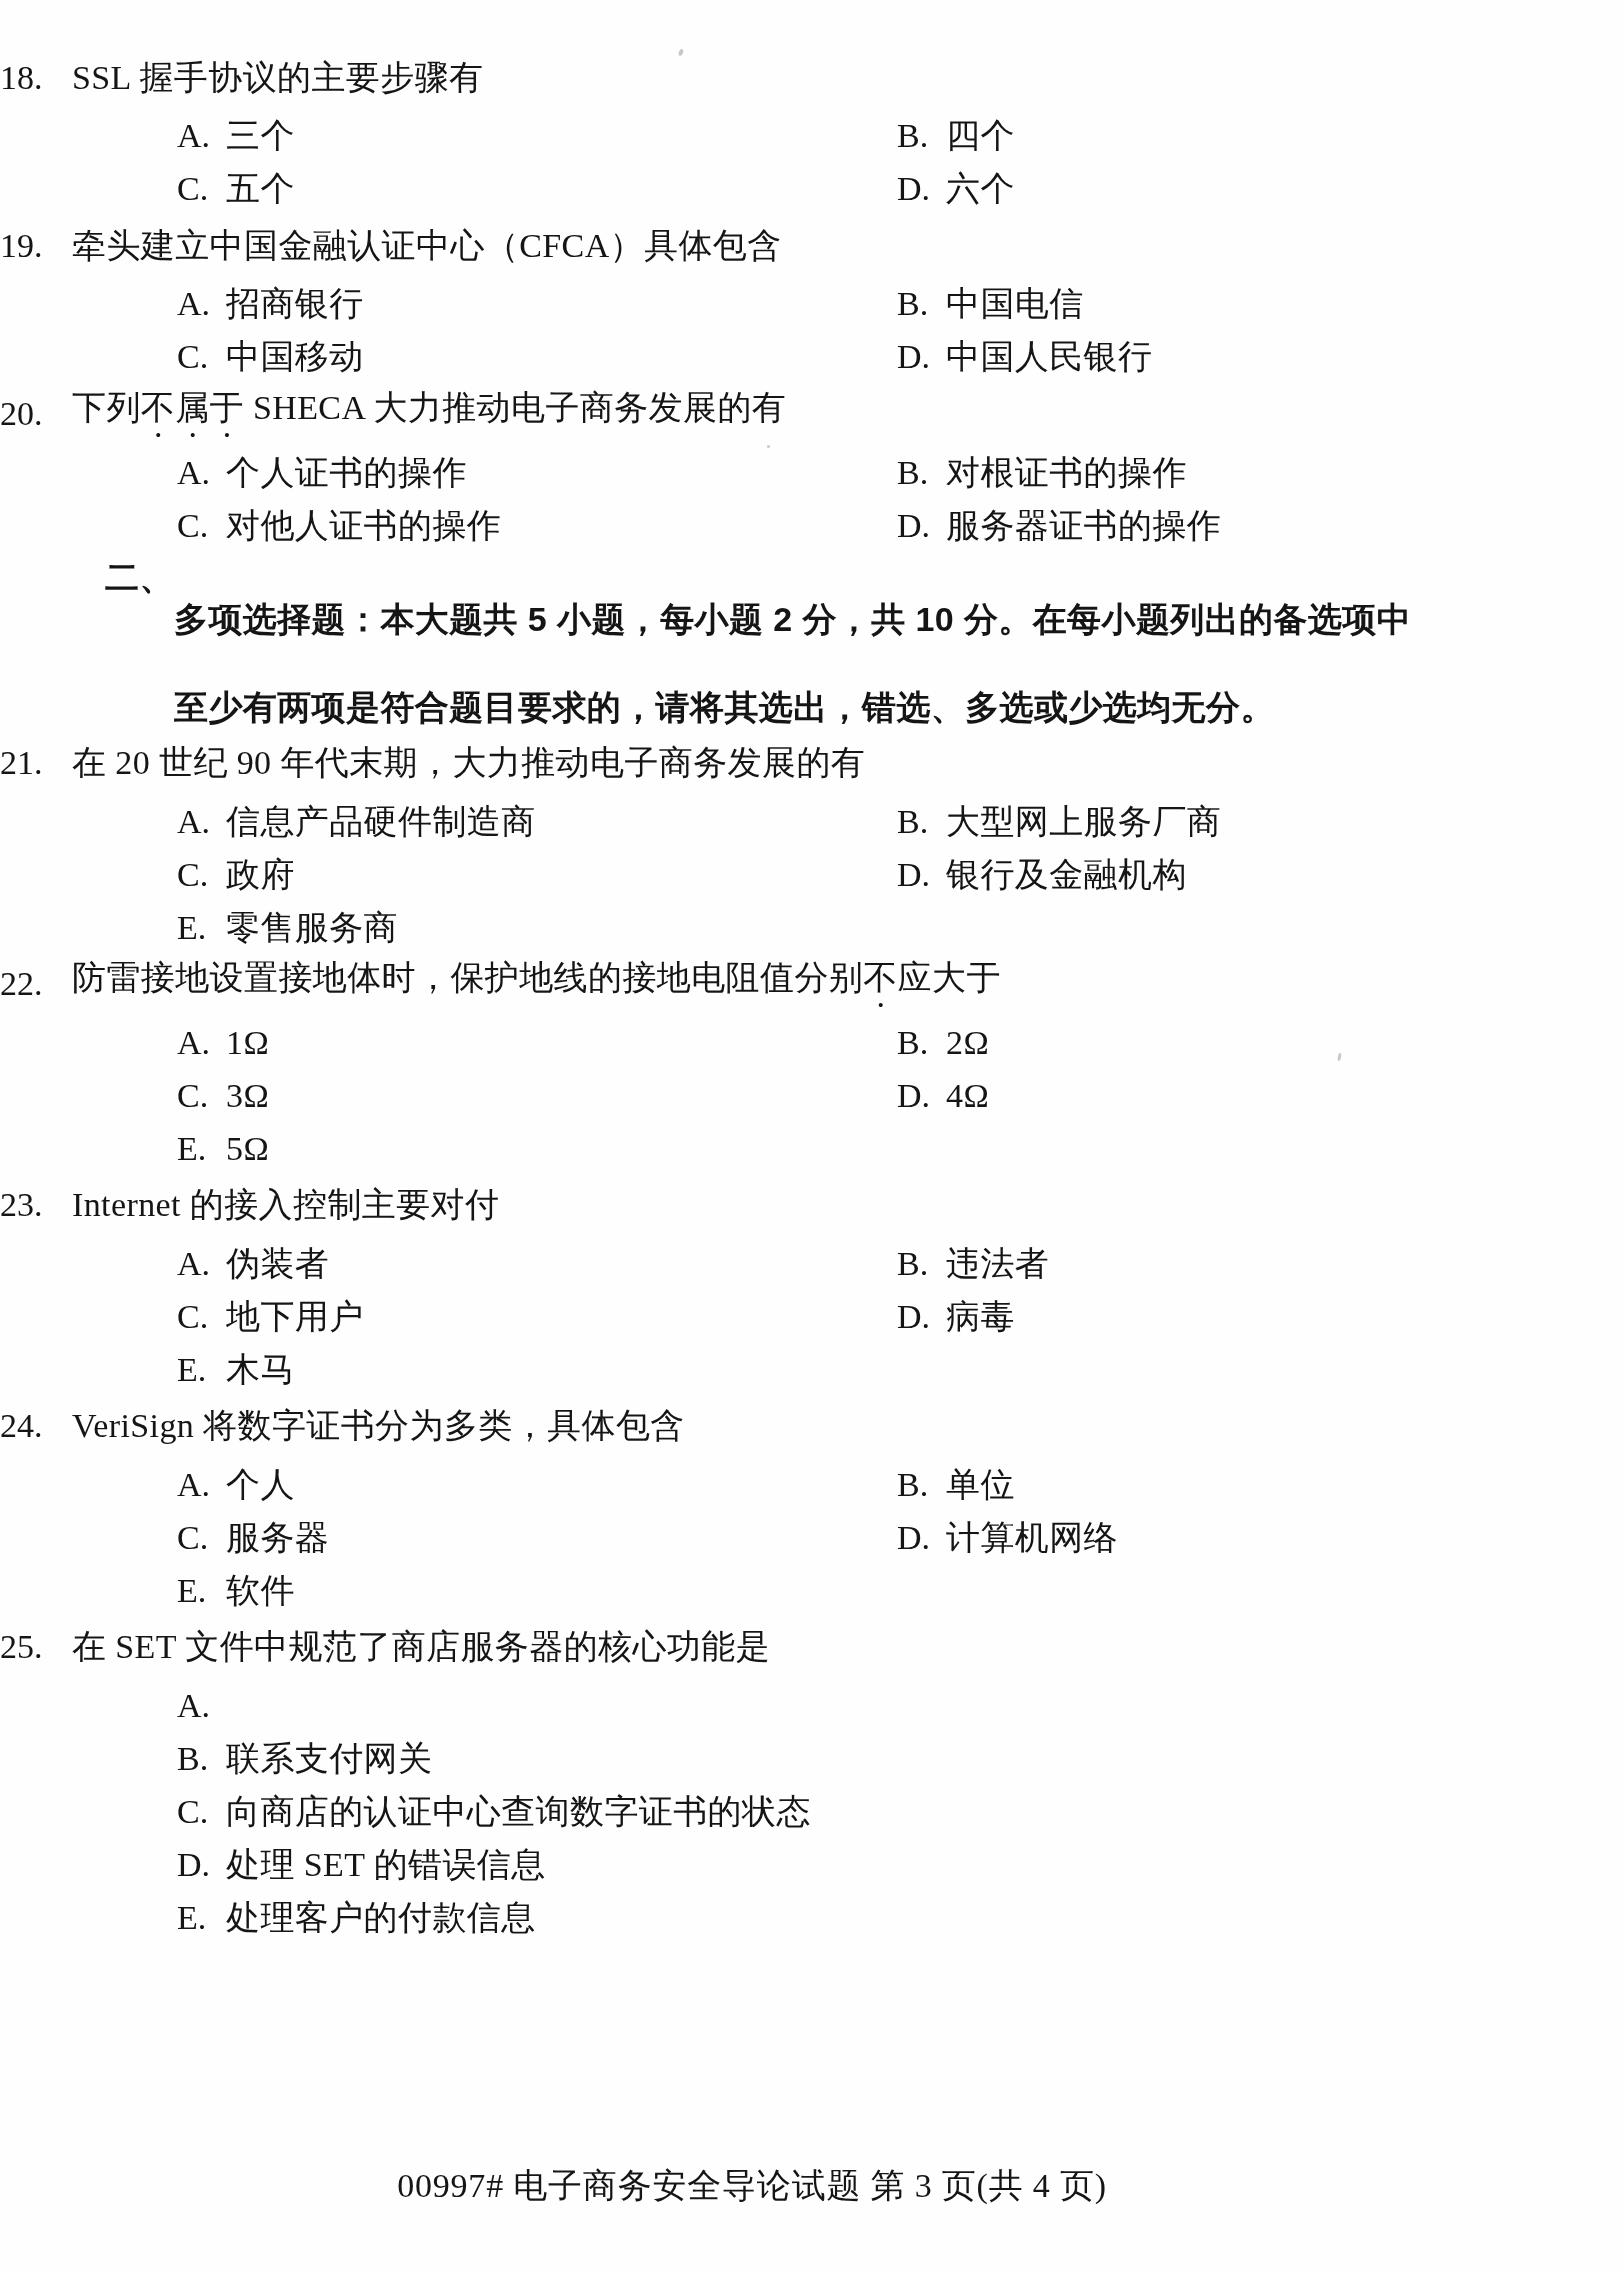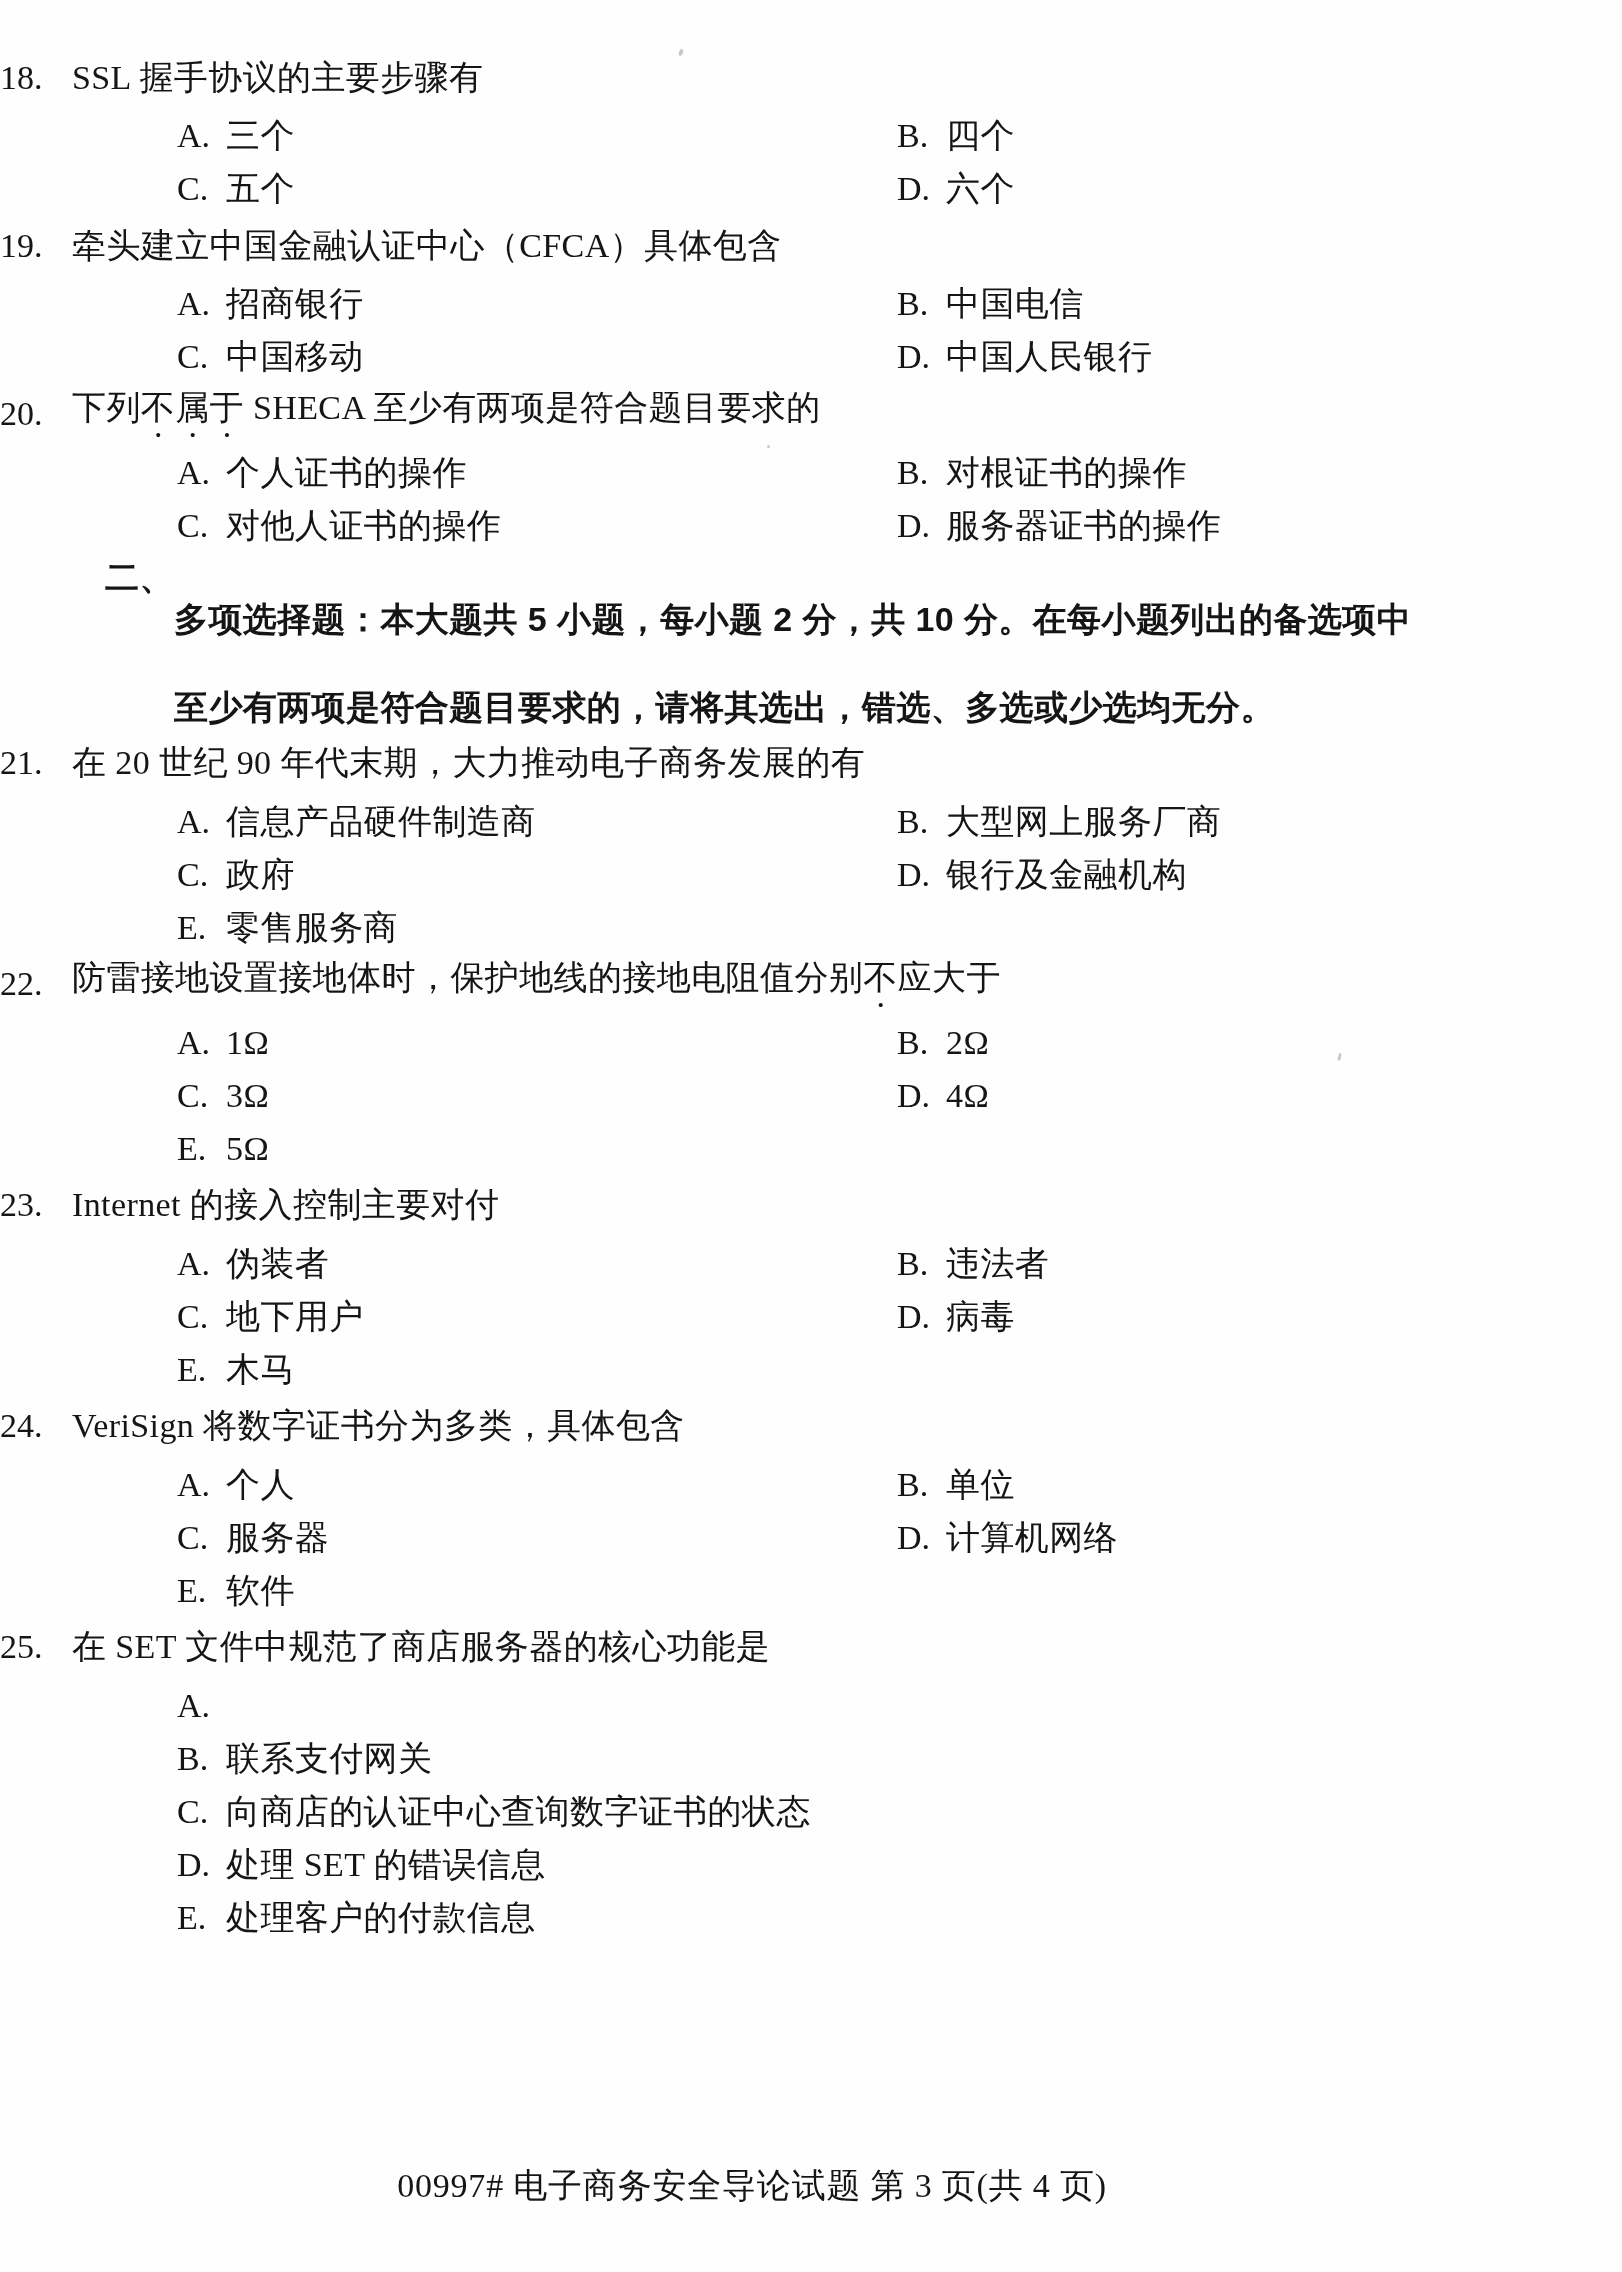--- a/index.html
+++ b/index.html
@@ -165,21 +165,21 @@
           </div>
           <div class="option">
             <span class="opt-label">D.</span>
             <span class="opt-text">中国人民银行</span>
           </div>
         </div>
       </div>
       <div class="question">
         <div class="q-line">
           <span class="q-num">20.</span>
-          <span class="q-stem"><span>下列</span><span class="emph">不属于</span><span> SHECA 至少有两项是符合题目要求的</span></span>
+          <span class="q-stem"><span>下列</span><span class="emph">不属于</span><span> SHECA 大力推动电子商务发展的有</span></span>
         </div>
         <div class="options cols2">
           <div class="option">
             <span class="opt-label">A.</span>
             <span class="opt-text">个人证书的操作</span>
           </div>
           <div class="option">
             <span class="opt-label">B.</span>
             <span class="opt-text">对根证书的操作</span>
           </div>

